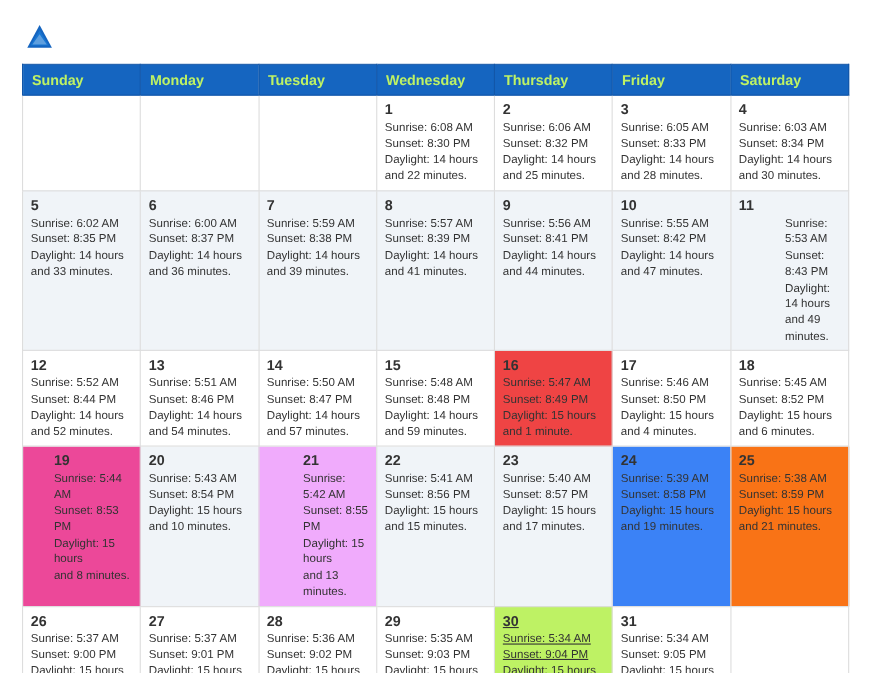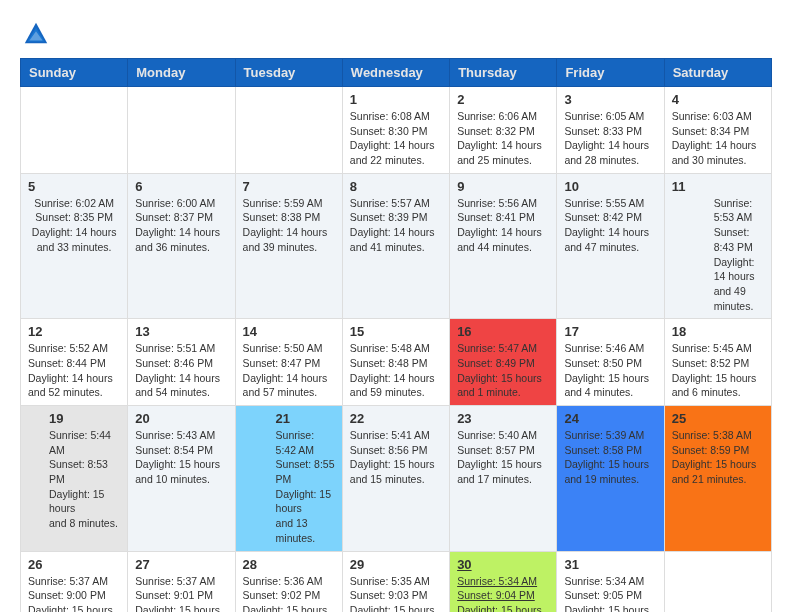--- a/index.html
+++ b/index.html
@@ -55,21 +55,21 @@
       font-size: 16px;
       color: #555;
     }
     .calendar {
       width: 100%;
       border-collapse: collapse;
       border: 1px solid #ccc;
     }
     .calendar th {
       background-color: #1565c0;
-      color: #e5e5e5;
+      color: #bef264;
       text-align: left;
       padding: 6px 8px;
       font-size: 13px;
       border: 1px solid #1256a8;
     }
     .calendar td {
       vertical-align: top;
       padding: 5px 7px;
       font-size: 11px;
       color: #333;
@@ -163,21 +163,21 @@
           <span class="day-number">4</span>
           <div class="day-info" style="white-space: pre-line;">Sunrise: 6:03 AM
 Sunset: 8:34 PM
 Daylight: 14 hours
 and 30 minutes.</div>
         </td>
       </tr>
       <tr>
         <td style="background-color: rgb(240, 244, 248);">
           <span class="day-number">5</span>
-          <div class="day-info" style="white-space: pre-line; text-align: center;">Sunrise: 6:02 AM
+          <div class="day-info" style="white-space: pre-line;">Sunrise: 6:02 AM
 Sunset: 8:35 PM
 Daylight: 14 hours
 and 33 minutes.</div>
         </td>
         <td style="background-color: rgb(240, 244, 248);">
           <span class="day-number">6</span>
           <div class="day-info" style="white-space: pre-line;">Sunrise: 6:00 AM
 Sunset: 8:37 PM
 Daylight: 14 hours
 and 36 minutes.</div>
@@ -263,35 +263,35 @@
         </td>
         <td style="background-color: rgb(255, 255, 255);">
           <span class="day-number">18</span>
           <div class="day-info" style="white-space: pre-line;">Sunrise: 5:45 AM
 Sunset: 8:52 PM
 Daylight: 15 hours
 and 6 minutes.</div>
         </td>
       </tr>
       <tr>
-        <td style="background-color: #e5e5e5; padding-left: 28px;">
+        <td style="background-color: #ec4899; padding-left: 28px;">
           <span class="day-number">19</span>
           <div class="day-info" style="white-space: pre-line;">Sunrise: 5:44 AM
 Sunset: 8:53 PM
 Daylight: 15 hours
 and 8 minutes.</div>
         </td>
         <td style="background-color: rgb(240, 244, 248);">
           <span class="day-number">20</span>
           <div class="day-info" style="white-space: pre-line;">Sunrise: 5:43 AM
 Sunset: 8:54 PM
 Daylight: 15 hours
 and 10 minutes.</div>
         </td>
-        <td style="background-color: #7dd3fc; padding-left: 40px;">
+        <td style="background-color: #f0abfc; padding-left: 40px;">
           <span class="day-number">21</span>
           <div class="day-info" style="white-space: pre-line;">Sunrise: 5:42 AM
 Sunset: 8:55 PM
 Daylight: 15 hours
 and 13 minutes.</div>
         </td>
         <td style="background-color: rgb(240, 244, 248);">
           <span class="day-number">22</span>
           <div class="day-info" style="white-space: pre-line;">Sunrise: 5:41 AM
 Sunset: 8:56 PM

